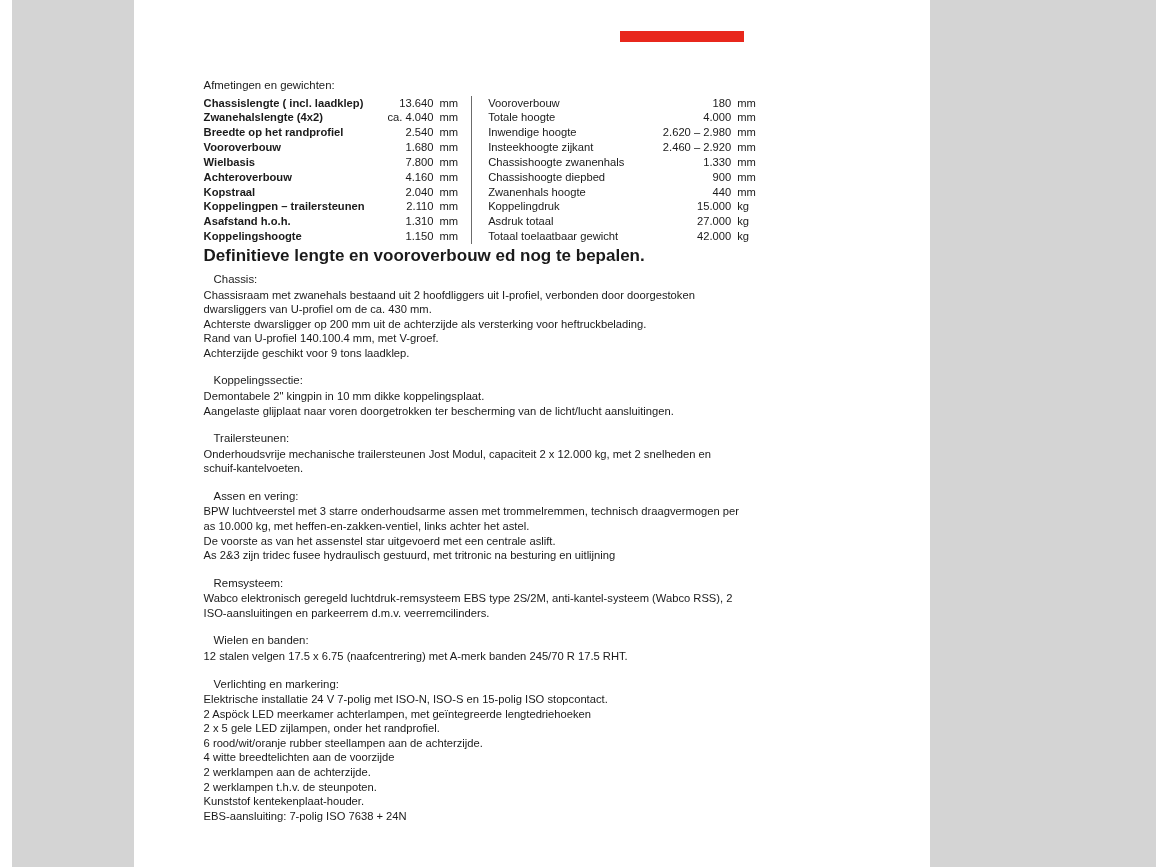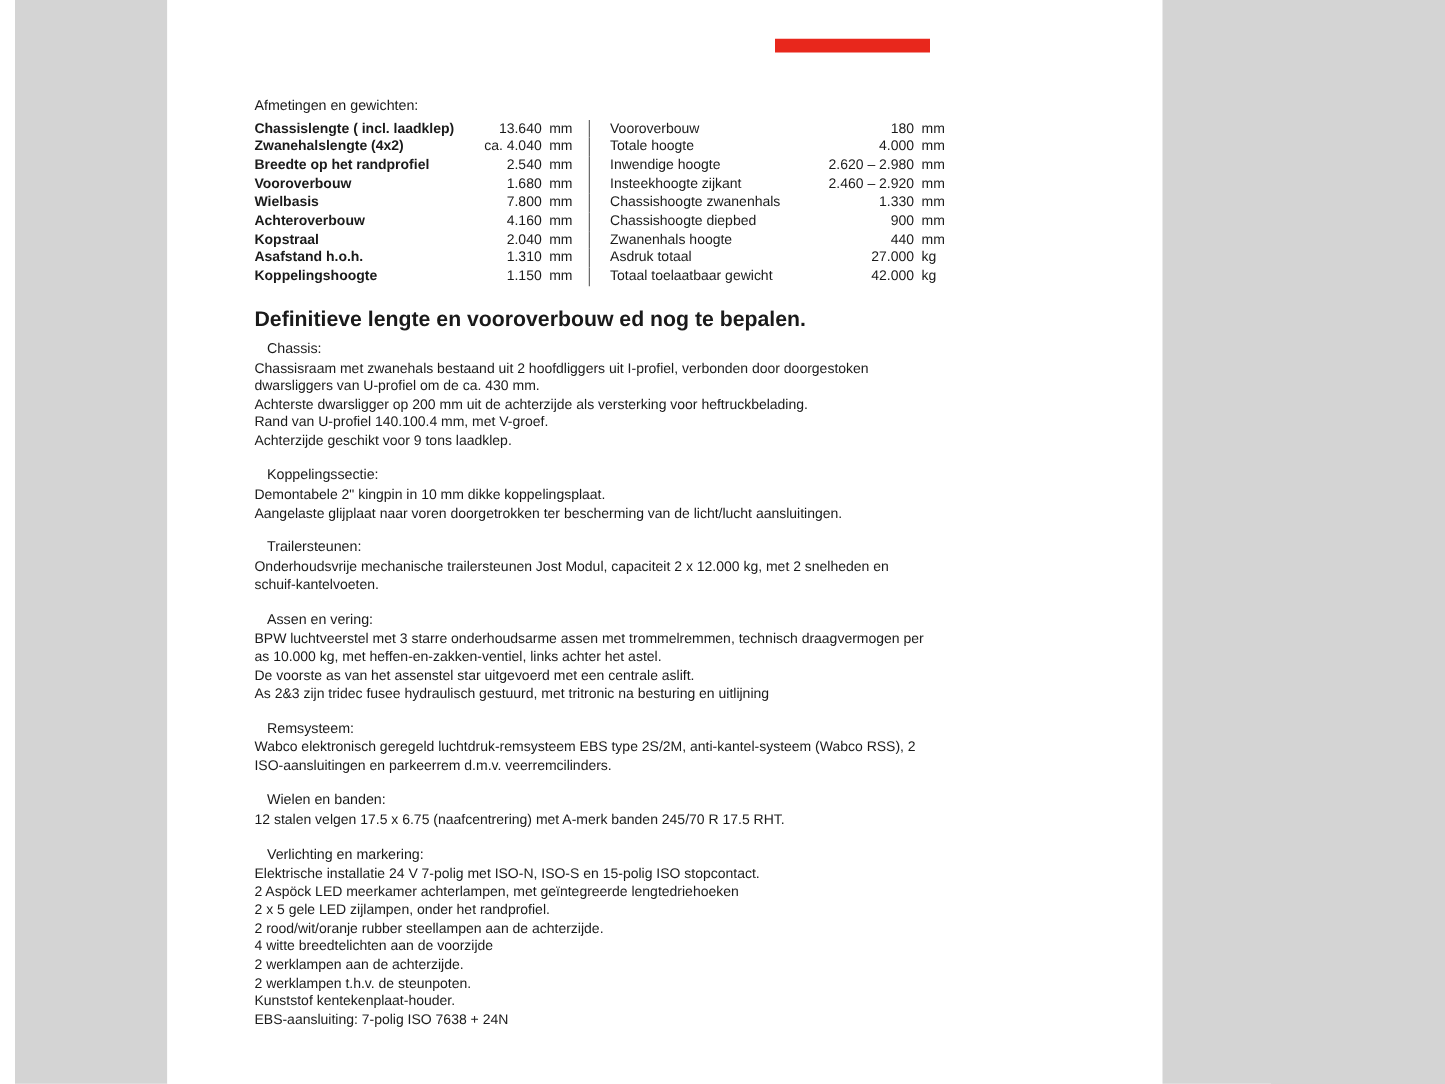--- a/index.html
+++ b/index.html
@@ -198,20 +198,28 @@
               </tr>
               <tr>
                 <td class="c-label">Kopstraal</td>
                 <td class="c-val">2.040</td>
                 <td class="c-unit">mm</td>
                 <td class="c-sep c-label2">Zwanenhals hoogte</td>
                 <td class="c-val2">440</td>
                 <td class="c-unit2">mm</td>
               </tr>
               <tr>
+                <td class="c-label">Koppelingpen – trailersteunen</td>
+                <td class="c-val">2.110</td>
+                <td class="c-unit">mm</td>
+                <td class="c-sep c-label2">Koppelingdruk</td>
+                <td class="c-val2">15.000</td>
+                <td class="c-unit2">kg</td>
+              </tr>
+              <tr>
                 <td class="c-label">Asafstand h.o.h.</td>
                 <td class="c-val">1.310</td>
                 <td class="c-unit">mm</td>
                 <td class="c-sep c-label2">Asdruk totaal</td>
                 <td class="c-val2">27.000</td>
                 <td class="c-unit2">kg</td>
               </tr>
               <tr>
                 <td class="c-label">Koppelingshoogte</td>
                 <td class="c-val">1.150</td>
@@ -259,21 +267,21 @@
           </div>
           <div class="section">
             <h4>Wielen en banden:</h4>
             <p>12 stalen velgen 17.5 x 6.75 (naafcentrering) met A-merk banden 245/70 R 17.5 RHT.</p>
           </div>
           <div class="section">
             <h4>Verlichting en markering:</h4>
             <p>Elektrische installatie 24 V 7-polig met ISO-N, ISO-S en 15-polig ISO stopcontact.</p>
             <p>2 Aspöck LED meerkamer achterlampen, met geïntegreerde lengtedriehoeken</p>
             <p>2 x 5 gele LED zijlampen, onder het randprofiel.</p>
-            <p>2 rood/wit/oranje rubber steellampen aan de achterzijde.</p>
+            <p>6 rood/wit/oranje rubber steellampen aan de achterzijde.</p>
             <p>4 witte breedtelichten aan de voorzijde</p>
             <p>2 werklampen aan de achterzijde.</p>
             <p>2 werklampen t.h.v. de steunpoten.</p>
             <p>Kunststof kentekenplaat-houder.</p>
             <p>EBS-aansluiting: 7-polig ISO 7638 + 24N</p>
           </div>
         </div>
 
     </div>
   </div>

